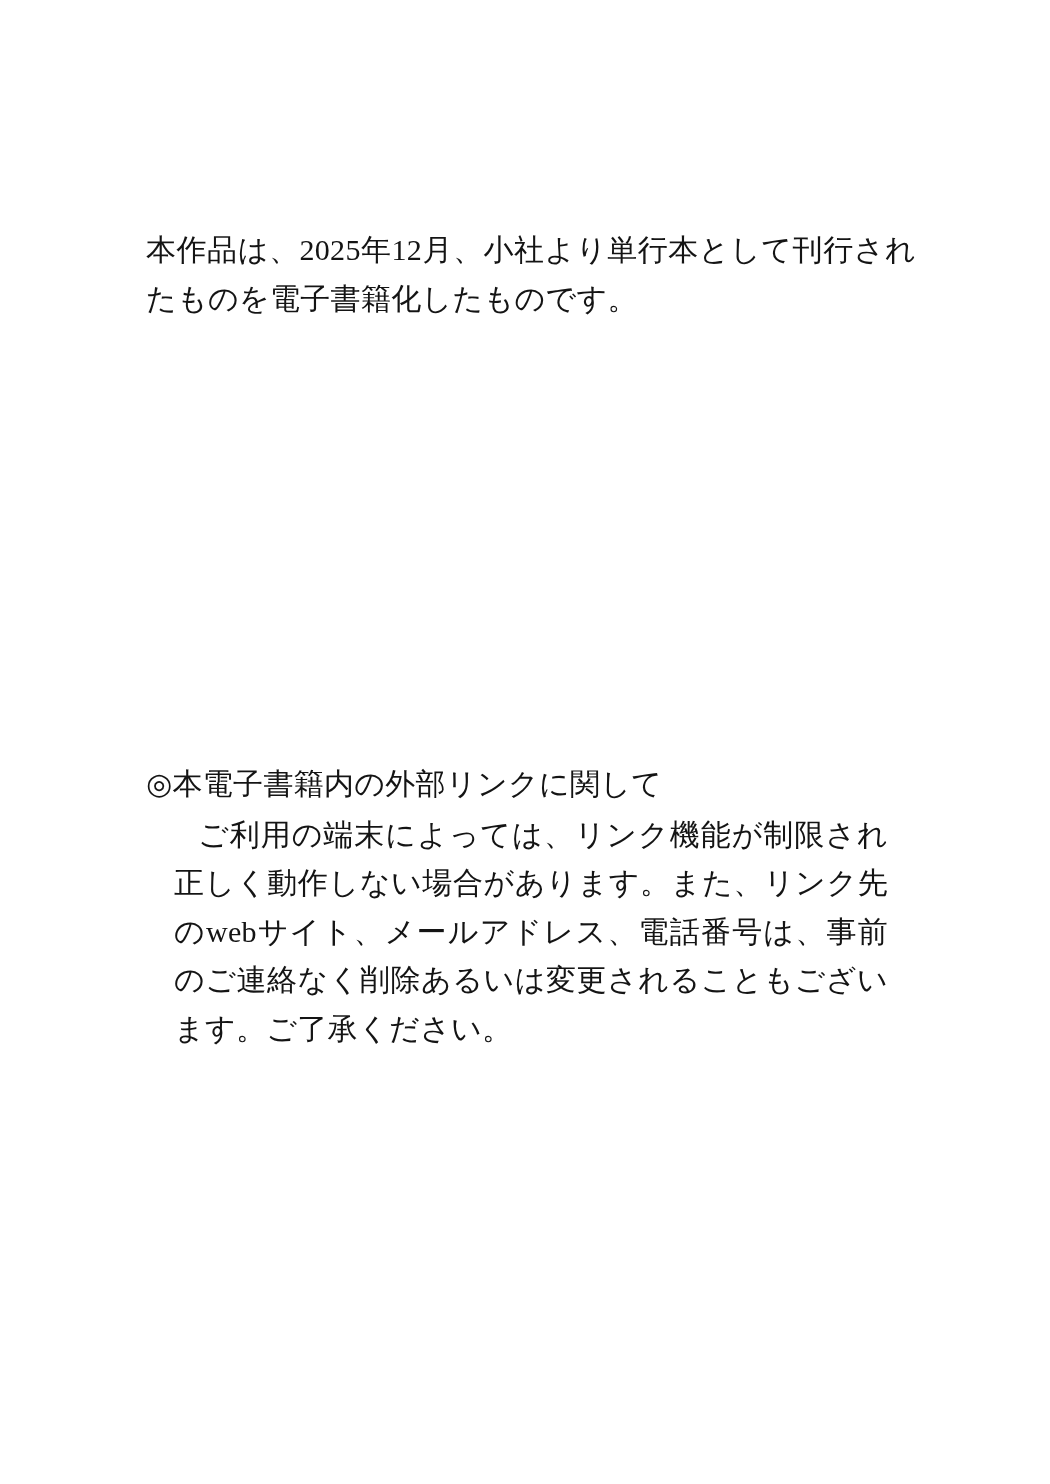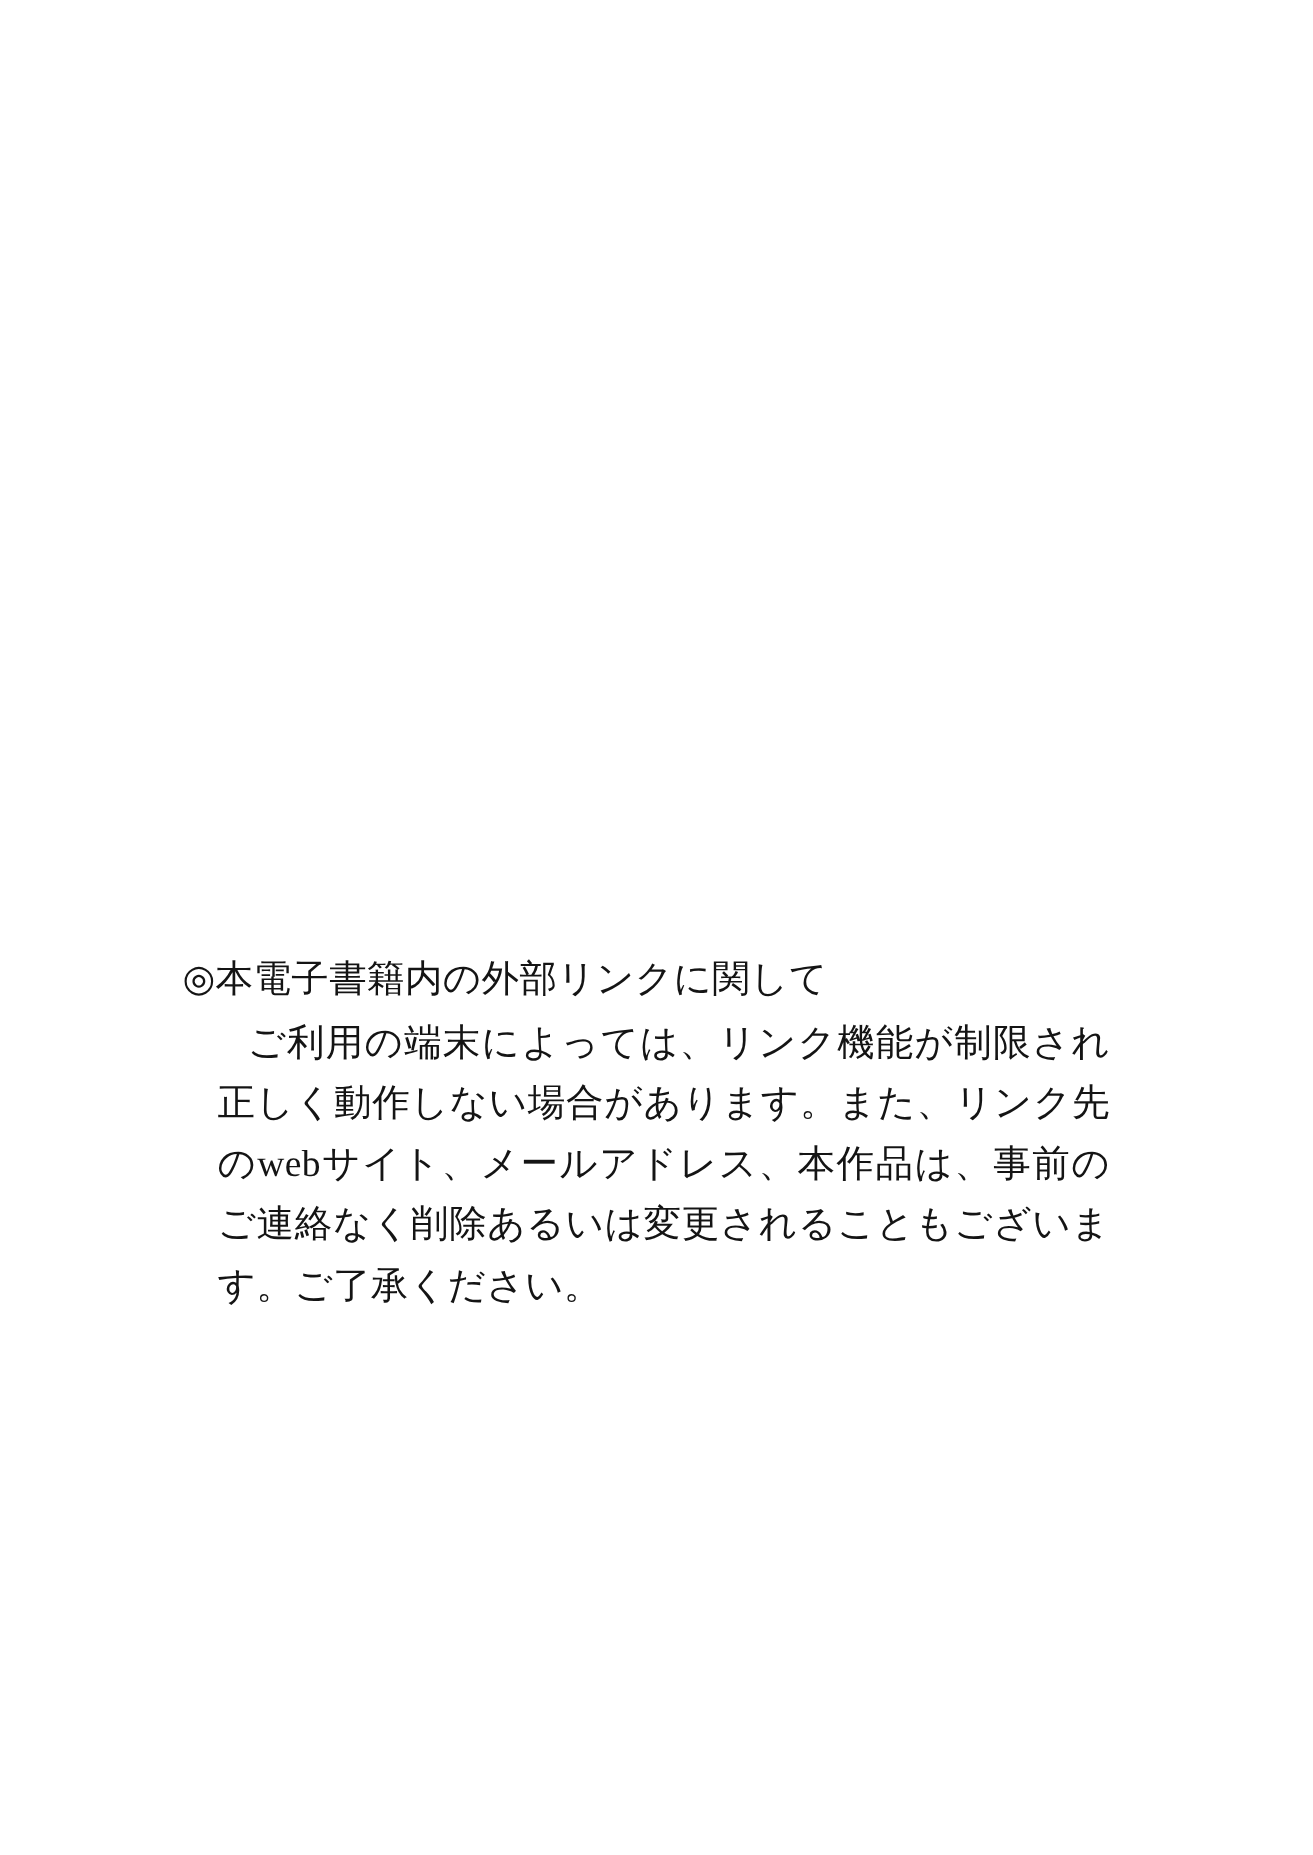--- a/index.html
+++ b/index.html
@@ -64,19 +64,20 @@
     text-justify: inter-ideograph;
     width: 742px;
     box-sizing: border-box;
   }
 </style>
 </head>
 <body>
 
 <div class="page">
 
+  <p class="pub-note">本作品は、2025年12月、小社より単行本として刊行されたものを電子書籍化したものです。</p>
 
   <div class="link-notice">
     <p class="link-notice-heading">◎本電子書籍内の外部リンクに関して</p>
-    <p class="link-notice-body">ご利用の端末によっては、リンク機能が制限され正しく動作しない場合があります。また、リンク先のwebサイト、メールアドレス、本作品は、事前のご連絡なく削除あるいは変更されることもございます。ご了承ください。</p>
+    <p class="link-notice-body">ご利用の端末によっては、リンク機能が制限され正しく動作しない場合があります。また、リンク先のwebサイト、メールアドレス、電話番号は、事前のご連絡なく削除あるいは変更されることもございます。ご了承ください。</p>
   </div>
 
 </div>
 
 </body></html>

